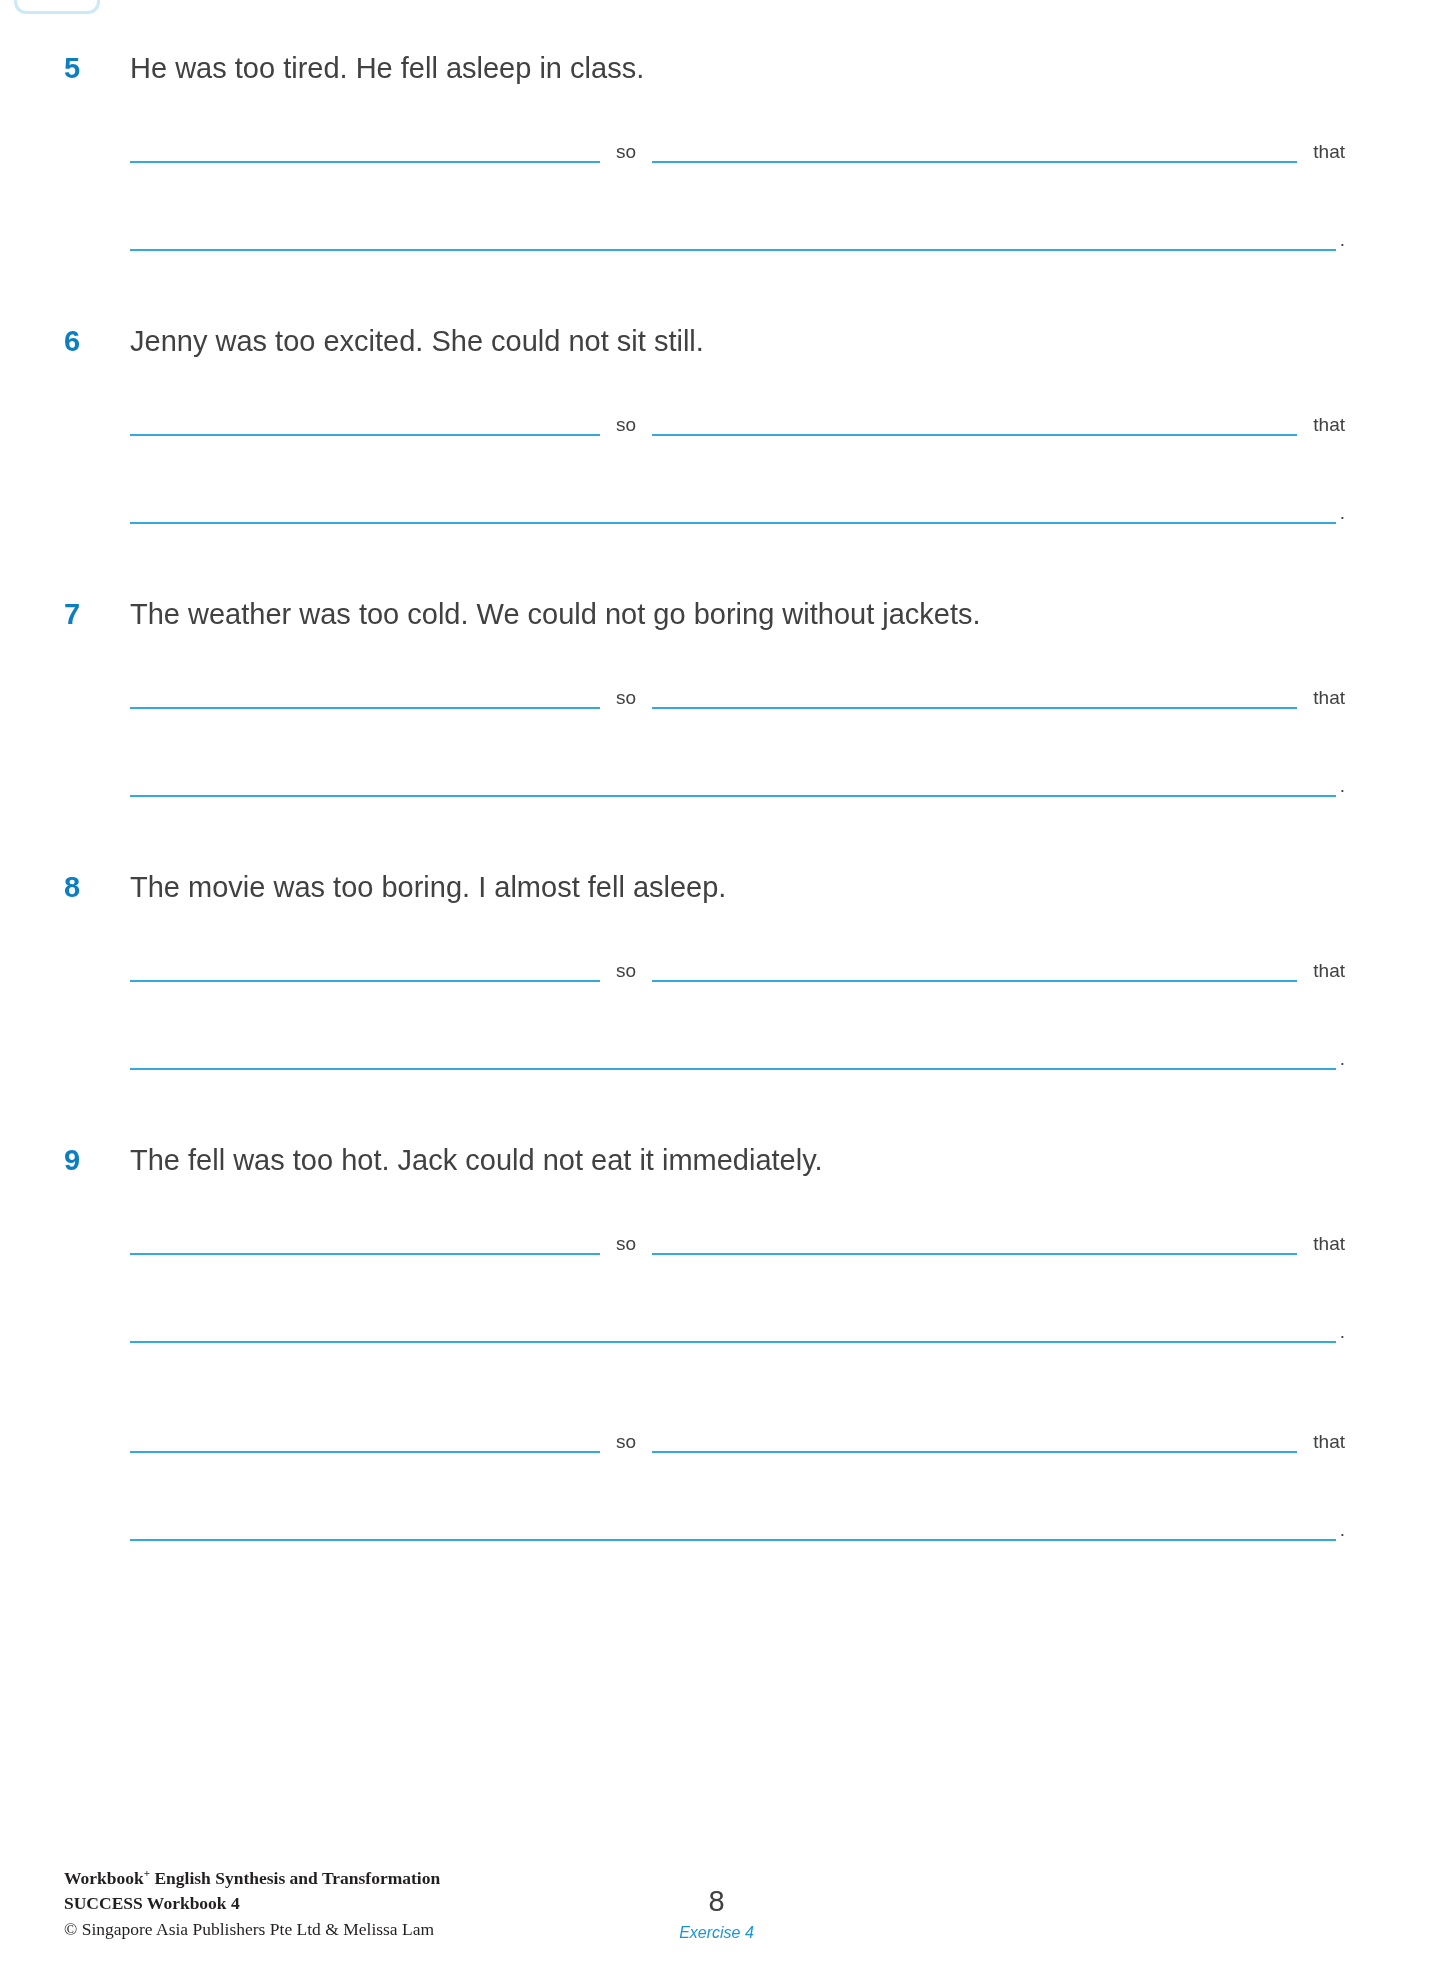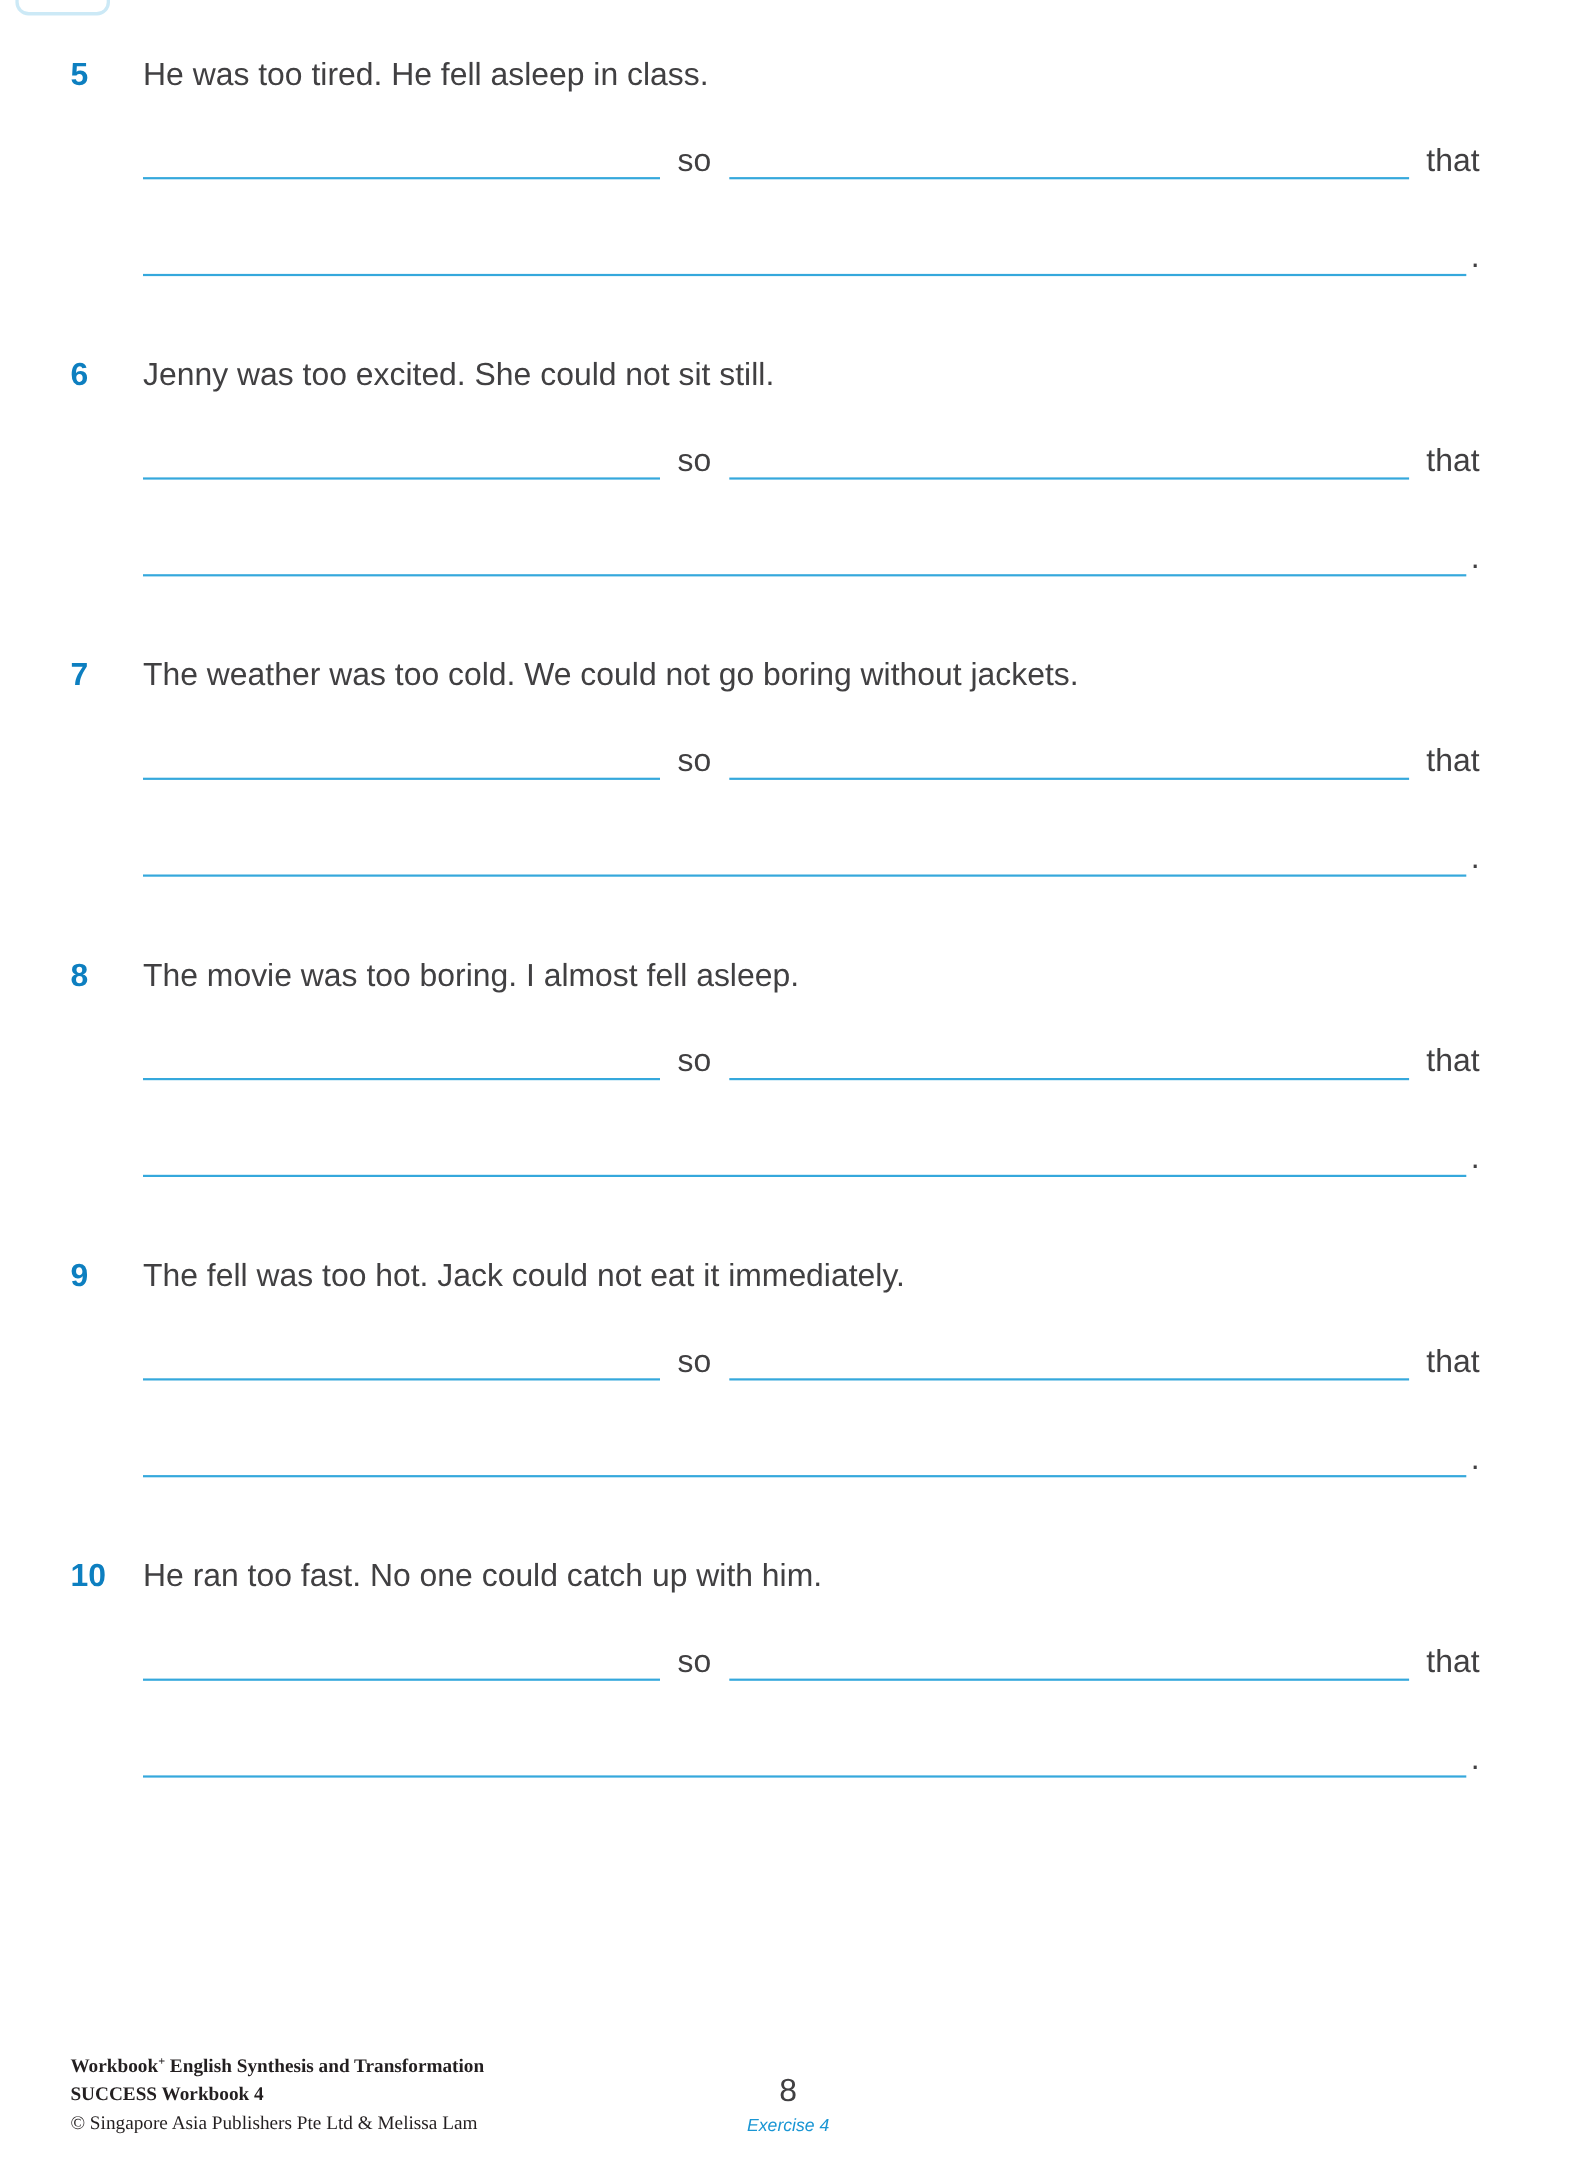--- a/index.html
+++ b/index.html
@@ -39,21 +39,21 @@
     font-weight:bold;
     color:var(--num-color);
     flex:0 0 66px;
   }
   .q-text{
     flex:1;
   }
   .answer-row{
     display:flex;
     align-items:flex-end;
-    font-size:29px;
+    font-size:19px;
     margin-left:66px;
     margin-bottom:52px;
   }
   .answer-row:last-child{margin-bottom:0;}
   .blank{
     border-bottom:2px solid var(--line-color);
     height:36px;
   }
   .blank.b1{flex:0 0 470px;}
   .blank.b2{flex:1;}
@@ -189,24 +189,20 @@
       <span class="blank b2"></span>
       <span class="conn last">that</span>
     </div>
     <div class="answer-row">
       <span class="blank full"></span>
       <span class="period">.</span>
     </div>
   </div>
 
   <div class="question-block">
-    <div class="question-row">
-      <span class="q-num">10</span>
-      <span class="q-text">He ran too fast. No one could catch up with him.</span>
-    </div>
     <div class="answer-row">
       <span class="blank b1"></span>
       <span class="conn">so</span>
       <span class="blank b2"></span>
       <span class="conn last">that</span>
     </div>
     <div class="answer-row">
       <span class="blank full"></span>
       <span class="period">.</span>
     </div>

